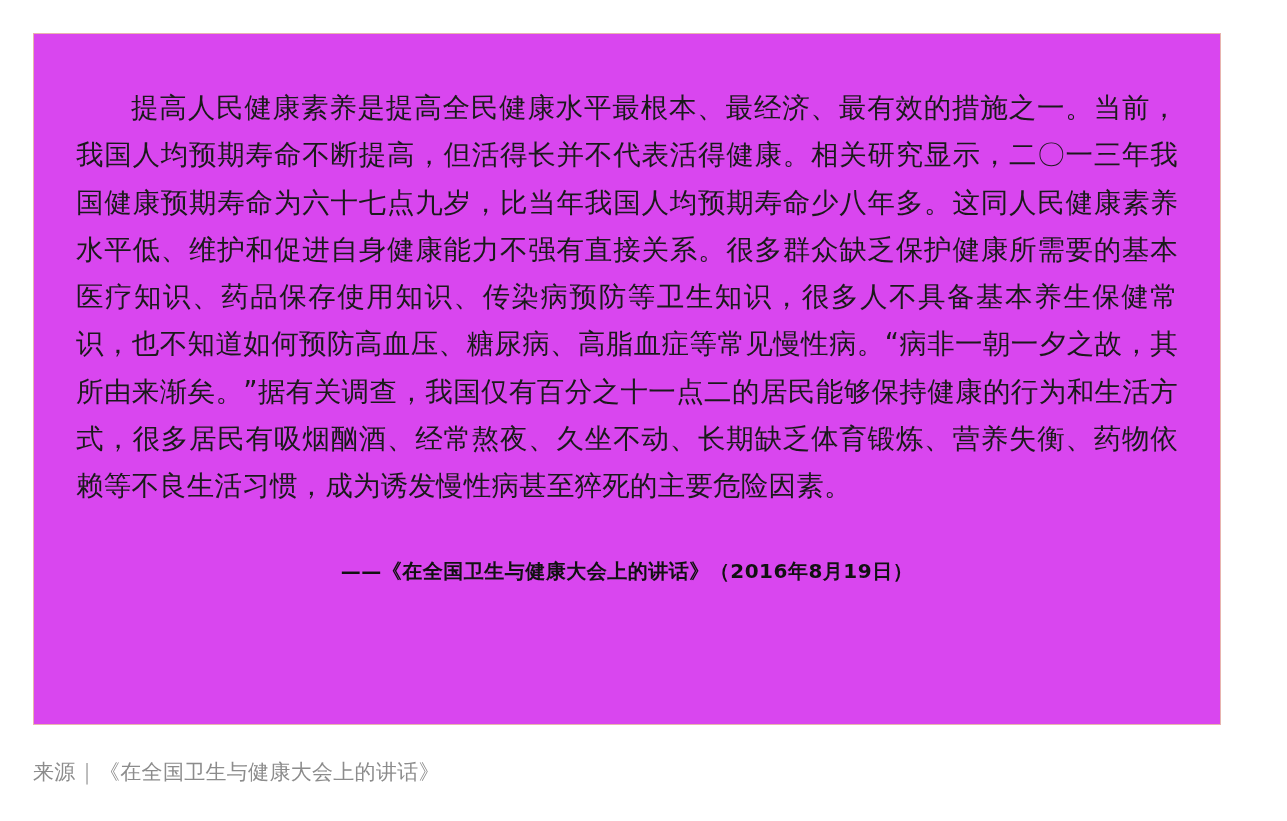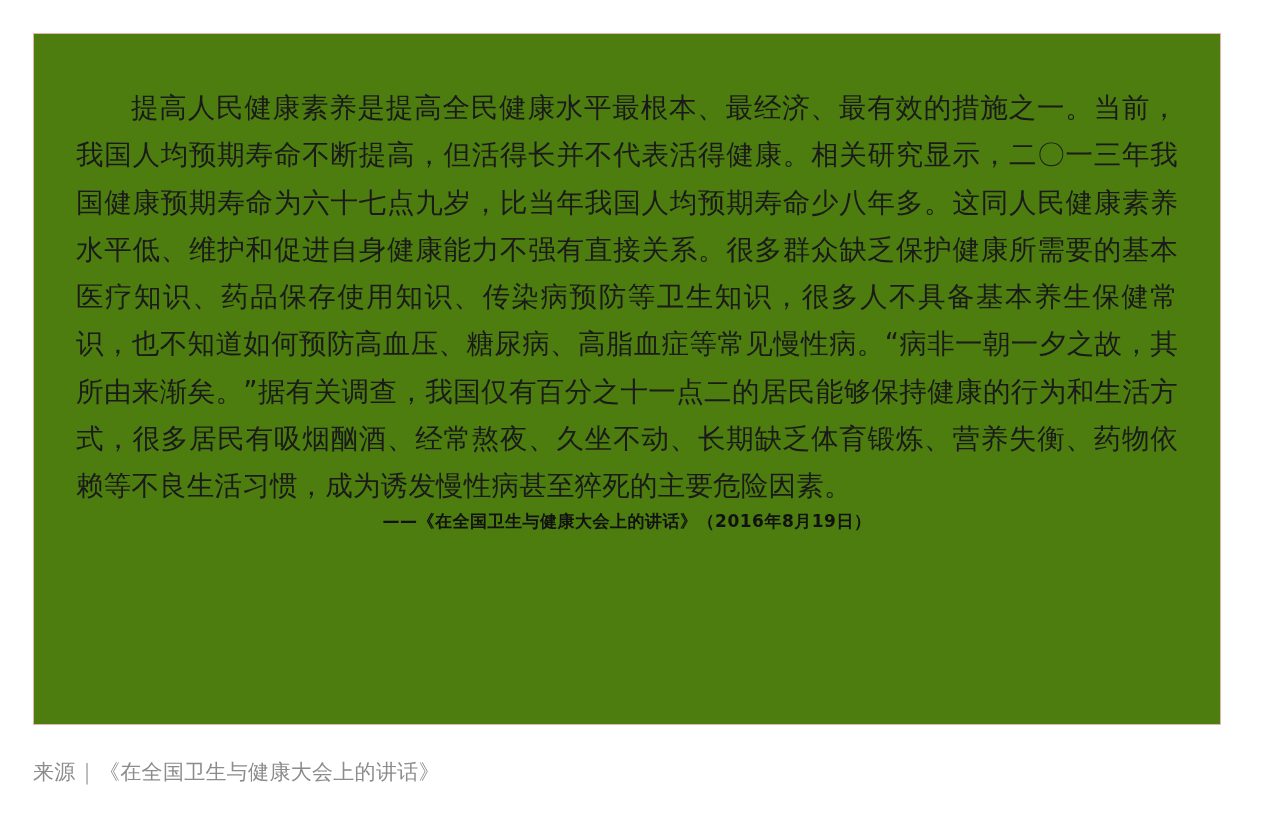--- a/index.html
+++ b/index.html
@@ -19,39 +19,40 @@
     height: 821px;
     box-sizing: border-box;
   }
   .quote-card {
     position: absolute;
     left: 33px;
     top: 33px;
     width: 1188px;
     height: 692px;
     box-sizing: border-box;
-    background: #4d7c0f;
+    background: #d946ef;
     border: 1px solid #e8b4ae;
     padding: 50px 42px 30px 42px;
   }
   .quote-body {
     font-family: "DejaVu Sans", sans-serif;
     font-size: 27.5px;
     line-height: 1.72;
     color: #1a1a1a;
     text-indent: 2em;
     text-align: justify;
     text-justify: inter-ideograph;
     letter-spacing: 0.2px;
     margin: 0;
   }
   .quote-source {
+    margin-top: 48px;
     text-align: center;
     font-family: "DejaVu Sans", sans-serif;
-    font-size: 17px;
+    font-size: 20px;
     font-weight: bold;
     color: #111111;
     letter-spacing: 0.5px;
   }
   .credit-line {
     position: absolute;
     left: 33px;
     top: 758px;
     font-family: "DejaVu Sans", sans-serif;
     font-size: 21px;

